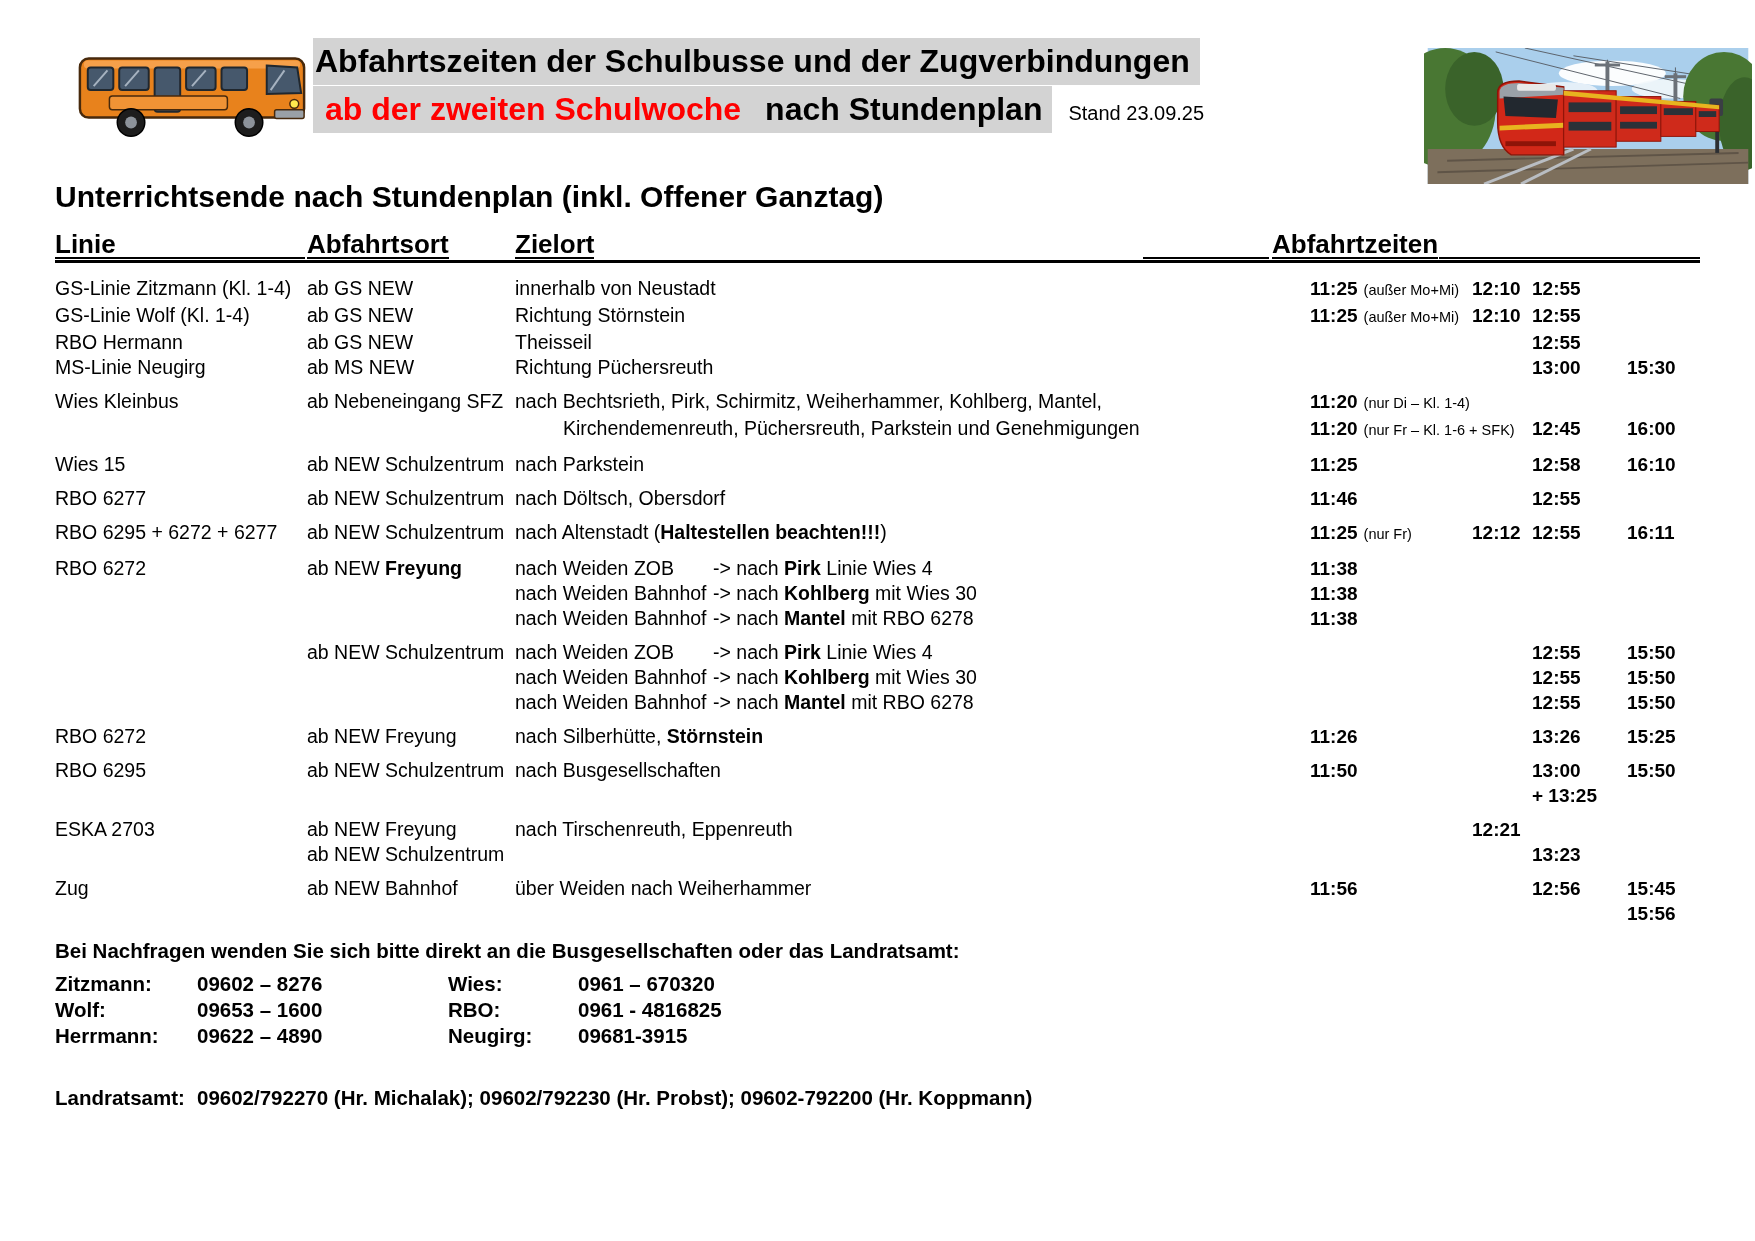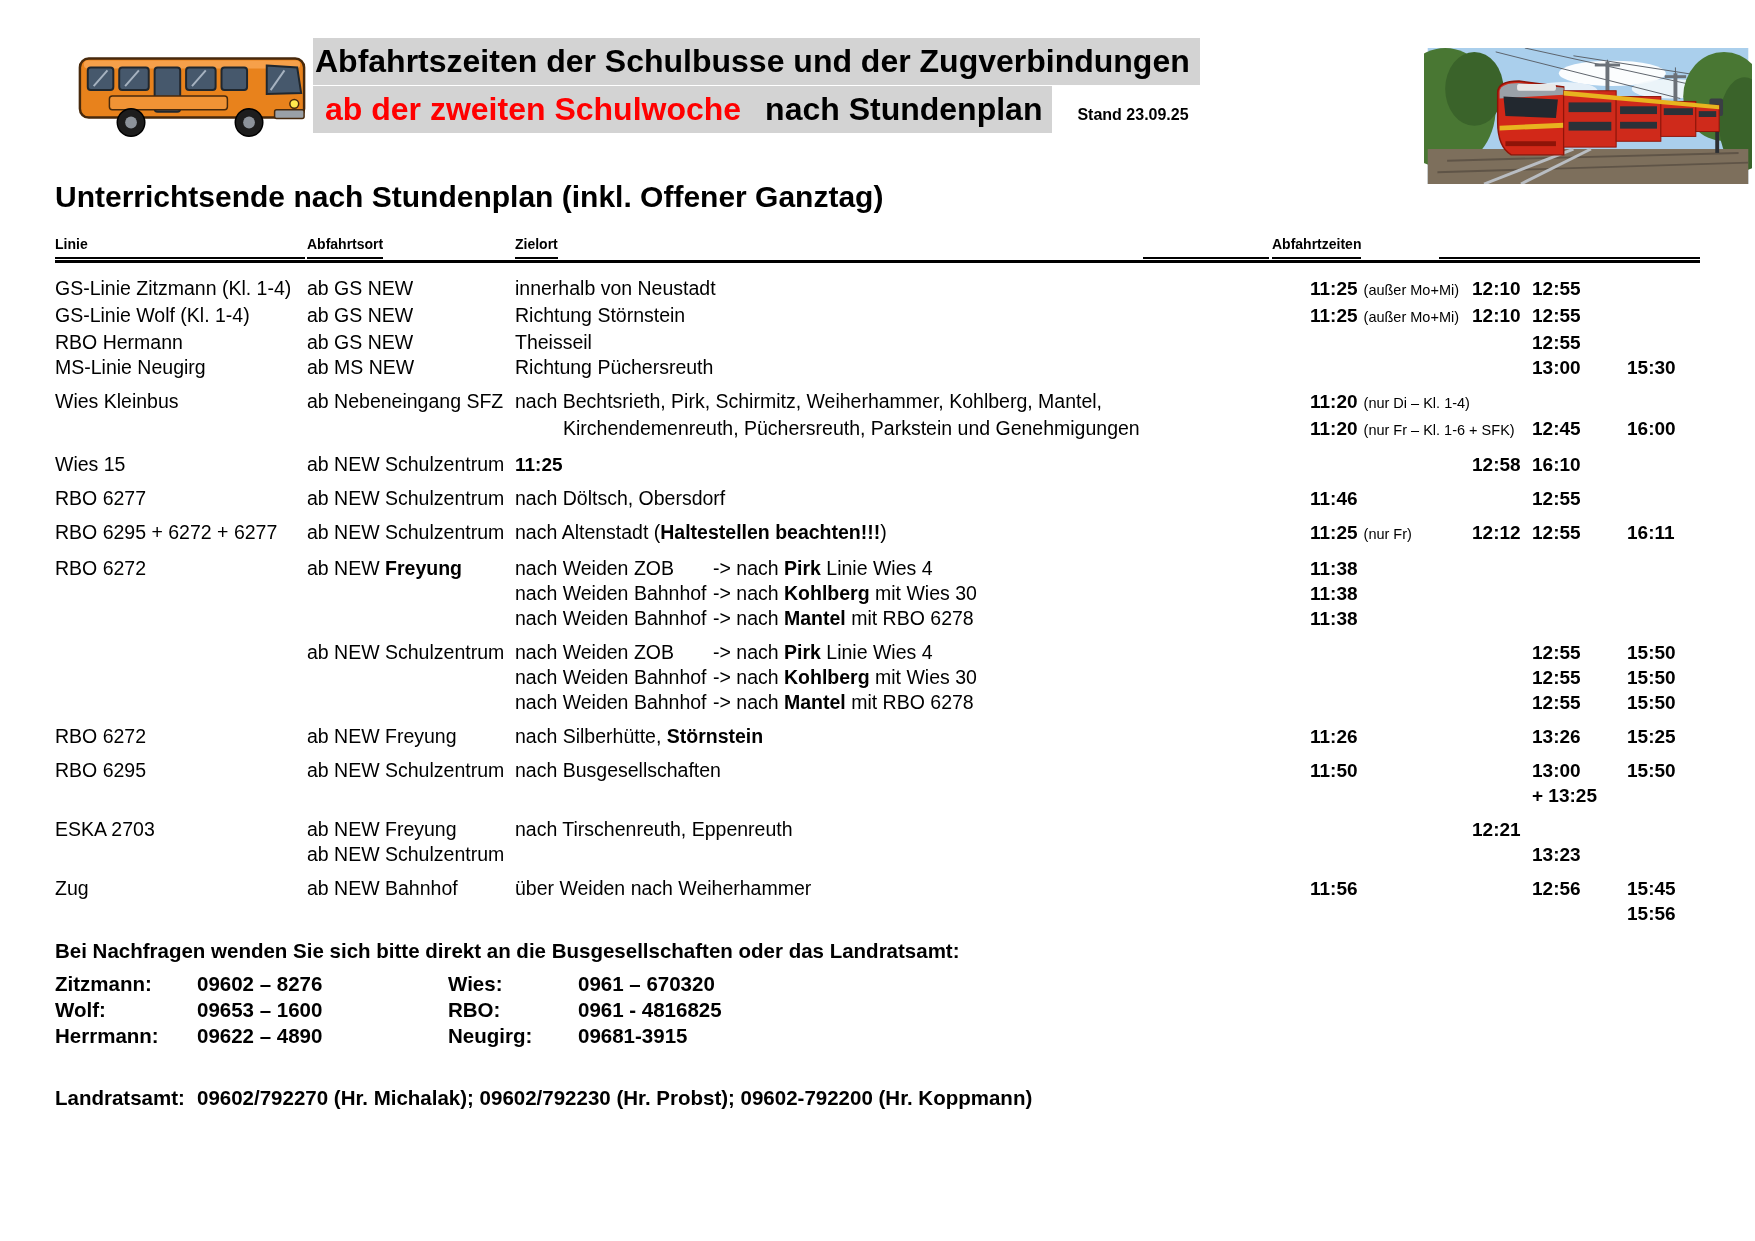--- a/index.html
+++ b/index.html
@@ -8,29 +8,29 @@
 
   
   .hdr{position:absolute;left:0;top:38px;width:1755px;height:155px;}
   .bus{position:absolute;left:74px;top:6px;}
   .titles{position:absolute;left:313px;top:0;white-space:nowrap;}
   .l1 .hl,.l2 .hl{background:#d3d3d3;display:inline-block;font-size:32px;font-weight:bold;line-height:47px;}
   .l1 .hl{padding:0 10px 0 2px;}
   .l2{margin-top:1px;}
   .l2 .hl{padding:0 10px 0 12px;}
   .red{color:#ff0000;margin-right:24px;}
-  .stand{font-size:16px;font-weight:bold;margin-left:25px;}
+  .stand{font-size:20px;font-weight:normal;margin-left:16px;}
   .train{position:absolute;right:3px;top:10px;}
 
   
   .section{position:absolute;left:55px;top:180px;font-size:30px;font-weight:bold;}
 
   
   .table{position:absolute;left:55px;top:228px;width:1645px;font-size:20px;}
-  .thead{position:relative;height:32px;border-bottom:3px solid #000;font-weight:bold;font-size:14px;}
+  .thead{position:relative;height:32px;border-bottom:3px solid #000;font-weight:bold;font-size:26px;}
   .thead .h{position:absolute;bottom:1px;border-bottom:2px solid #000;padding-bottom:1px;line-height:24px;}
   .h-linie{left:0;width:250px;}
   .h-ort{left:252px;}
   .h-ziel{left:460px;}
   .h-zeiten{left:1217px;}
   .thead .fill{position:absolute;bottom:1px;border-bottom:2px solid #000;height:20px;}
   .fill1{left:1088px;width:126px;}
   .fill2{left:1384px;right:0;}
 
   .rows{margin-top:13px;}
@@ -217,20 +217,21 @@
       <span class="cz ind">Kirchendemenreuth, Püchersreuth, Parkstein und Genehmigungen</span>
       <span class="ca"><span class="tm">11:20</span><span class="nt">(nur Fr – Kl. 1-6 + SFK)</span></span>
       <span class="cb tm"></span>
       <span class="cc tm">12:45</span>
       <span class="cd tm">16:00</span>
     </div>
 
     <div class="r g">
       <span class="cl">Wies 15</span>
       <span class="co">ab NEW Schulzentrum</span>
+      <span class="cz">nach Parkstein</span>
       <span class="ca"><span class="tm">11:25</span></span>
       <span class="cb tm"></span>
       <span class="cc tm">12:58</span>
       <span class="cd tm">16:10</span>
     </div>
 
     <div class="r g">
       <span class="cl">RBO 6277</span>
       <span class="co">ab NEW Schulzentrum</span>
       <span class="cz">nach Döltsch, Obersdorf</span>

